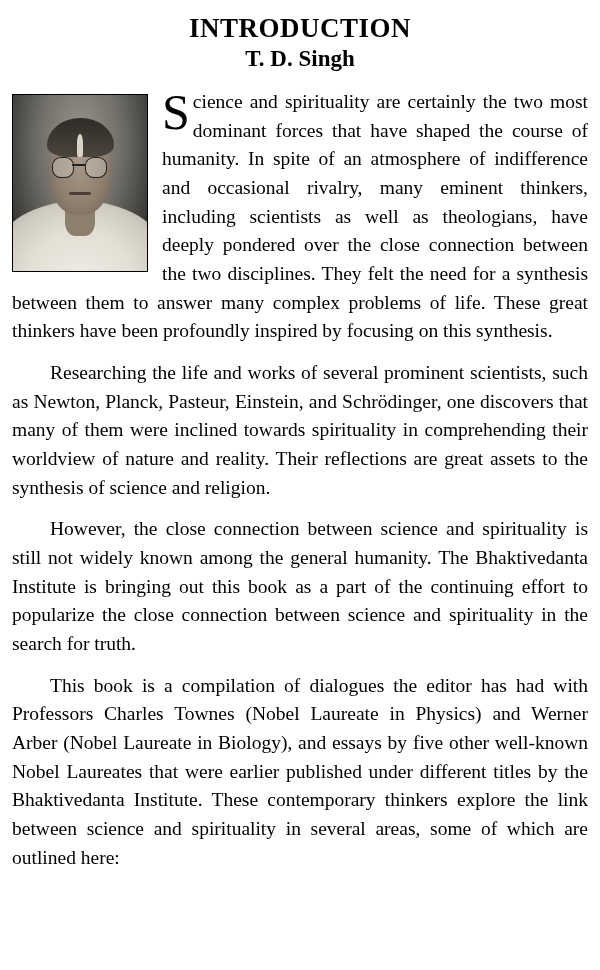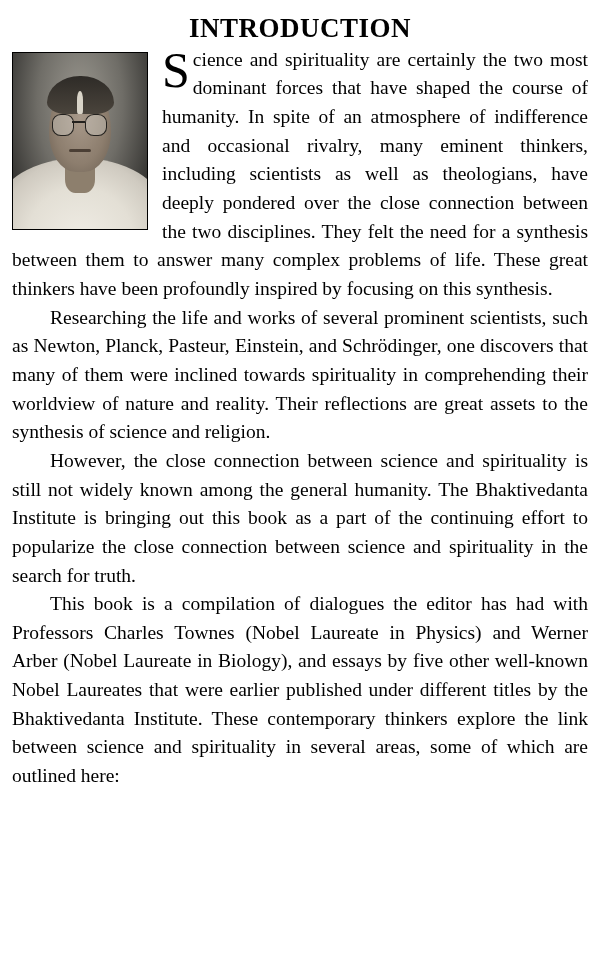--- a/index.html
+++ b/index.html
@@ -146,28 +146,30 @@
     margin-right: 1px;
   }
   p.para {
     margin: 0;
     text-indent: 38px;
   }
   p.para.first {
     text-indent: 0;
   }
   p.para + p.para {
+    margin-top: 13px;
   }
 </style>
 </head>
 <body>
 
 <div class="page">
 
   <h1 class="title">INTRODUCTION</h1>
+  <h2 class="author">T. D. Singh</h2>
 
   <div class="body-text">
 
     <div class="portrait">
       <div class="bg"></div>
       <div class="shoulders"></div>
       <div class="neck"></div>
       <div class="head"></div>
       <div class="hair"></div>
       <div class="tilak"></div>

